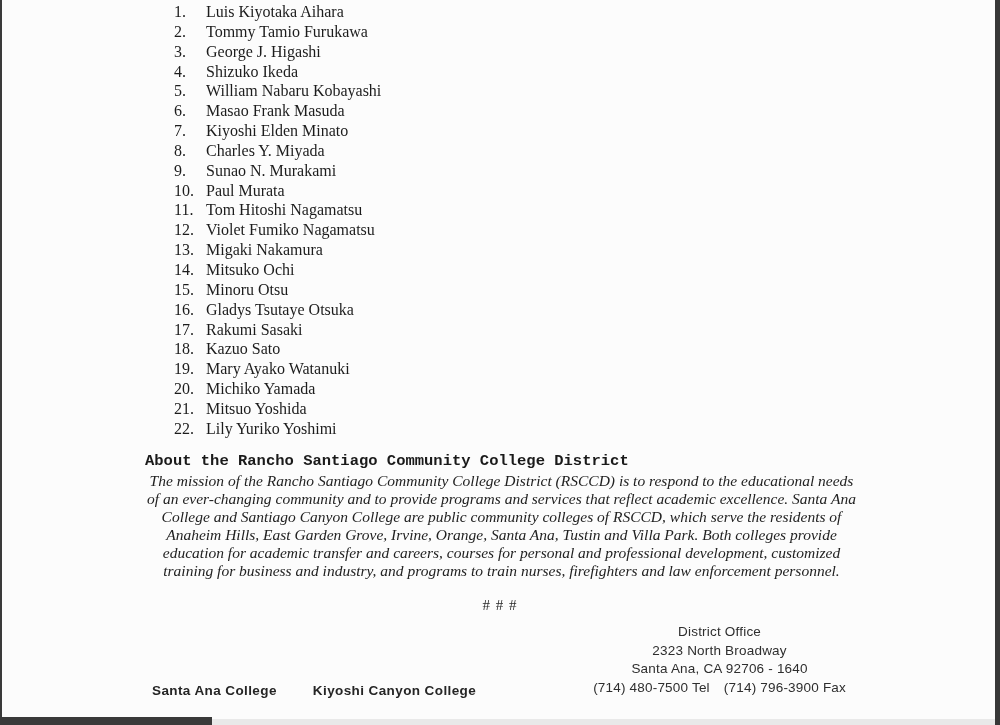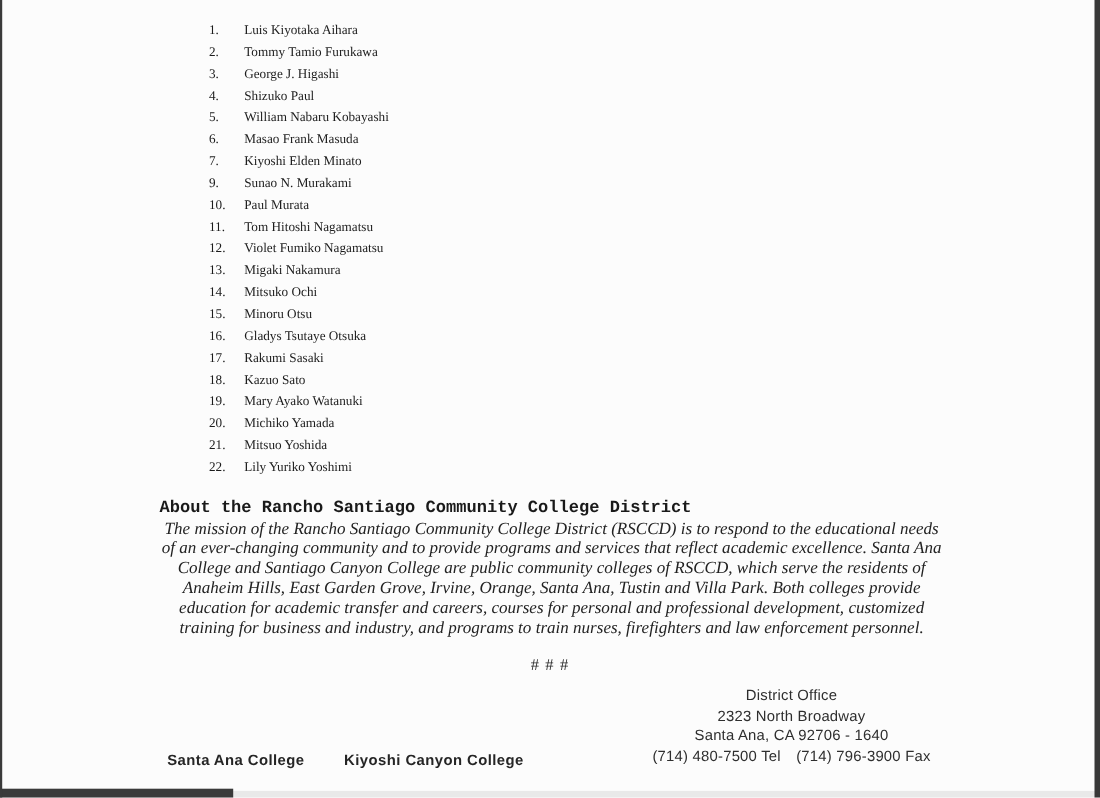--- a/index.html
+++ b/index.html
@@ -34,22 +34,22 @@
   }
   .bottom-dark {
     position: absolute; left: 0; bottom: 0;
     width: 212px; height: 8px; background: #3a3a3a;
   }
   
   .roster {
     position: absolute;
     left: 174px; top: 2px;
     list-style: none;
-    margin: 16px; padding: 0;
-    font-size: 12px;
+    margin: 0; padding: 0;
+    font-size: 16px;
     color: #1c1c1c;
   }
   .roster li {
     height: 19.85px;
     line-height: 19.85px;
     white-space: nowrap;
   }
   .roster .num {
     display: inline-block;
     width: 32px;
@@ -116,24 +116,25 @@
 </style>
 </head>
 <body>
 
 <div class="page">
 
   <ol class="roster">
     <li><span class="num">1.</span><span>Luis Kiyotaka Aihara</span></li>
     <li><span class="num">2.</span><span>Tommy Tamio Furukawa</span></li>
     <li><span class="num">3.</span><span>George J. Higashi</span></li>
-    <li><span class="num">4.</span><span>Shizuko Paul</span></li>
+    <li><span class="num">4.</span><span>Shizuko Ikeda</span></li>
     <li><span class="num">5.</span><span>William Nabaru Kobayashi</span></li>
     <li><span class="num">6.</span><span>Masao Frank Masuda</span></li>
     <li><span class="num">7.</span><span>Kiyoshi Elden Minato</span></li>
+    <li><span class="num">8.</span><span>Charles Y. Miyada</span></li>
     <li><span class="num">9.</span><span>Sunao N. Murakami</span></li>
     <li><span class="num">10.</span><span>Paul Murata</span></li>
     <li><span class="num">11.</span><span>Tom Hitoshi Nagamatsu</span></li>
     <li><span class="num">12.</span><span>Violet Fumiko Nagamatsu</span></li>
     <li><span class="num">13.</span><span>Migaki Nakamura</span></li>
     <li><span class="num">14.</span><span>Mitsuko Ochi</span></li>
     <li><span class="num">15.</span><span>Minoru Otsu</span></li>
     <li><span class="num">16.</span><span>Gladys Tsutaye Otsuka</span></li>
     <li><span class="num">17.</span><span>Rakumi Sasaki</span></li>
     <li><span class="num">18.</span><span>Kazuo Sato</span></li>

